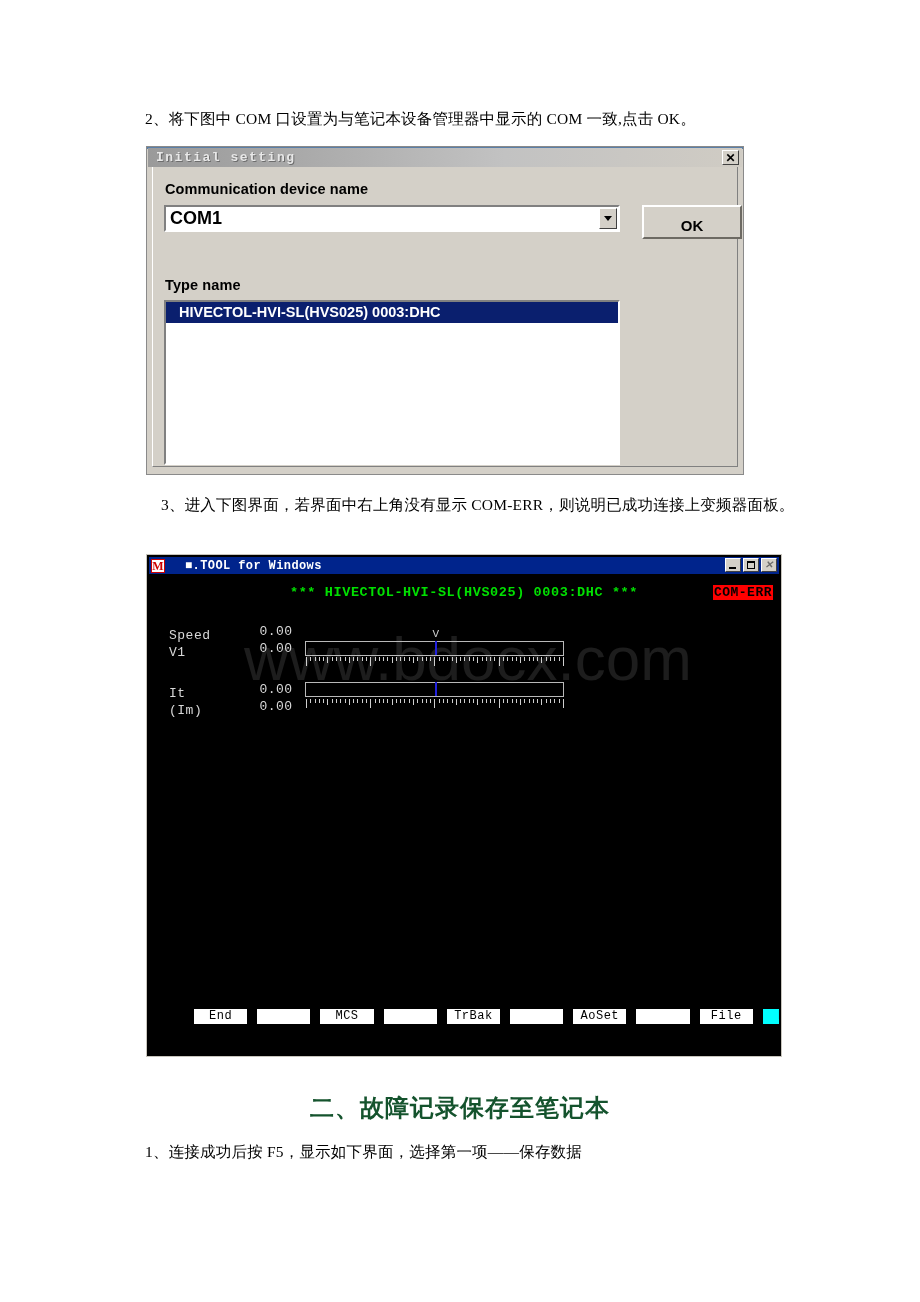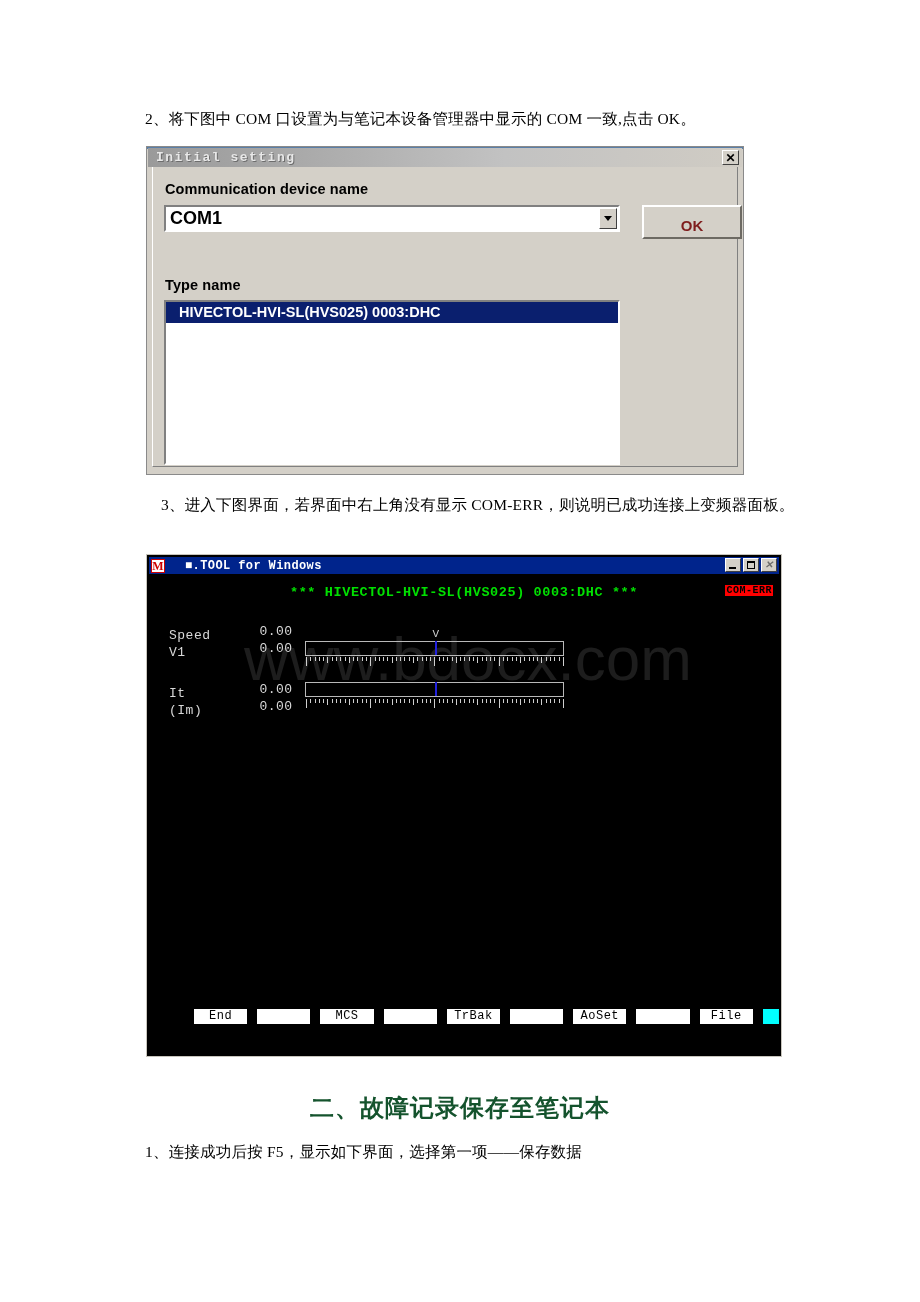--- a/index.html
+++ b/index.html
@@ -185,21 +185,21 @@
     width: 100px;
     height: 34px;
     background: #d4d0c8;
     border-top: 2px solid #ffffff;
     border-left: 2px solid #ffffff;
     border-right: 2px solid #6d6a63;
     border-bottom: 2px solid #6d6a63;
     font-family: "Liberation Sans", "DejaVu Sans", sans-serif;
     font-weight: bold;
     font-size: 15px;
-    color: #7f1d1d;
+    color: #000000;
     cursor: pointer;
     box-sizing: border-box;
     padding: 10px;
   }
 
   .listbox {
     position: absolute;
     left: 11px;
     top: 131px;
     width: 456px;
@@ -343,21 +343,21 @@
     letter-spacing: 0.6px;
     white-space: nowrap;
   }
   .com-err {
     position: absolute;
     right: 6px;
     top: 10px;
     background: #ff0000;
     color: #000000;
     font-family: "Liberation Mono", "DejaVu Sans Mono", monospace;
-    font-size: 10px;
+    font-size: 13px;
     font-weight: bold;
     padding: 0 1px;
     letter-spacing: 0.5px;
   }
 
   .gauge-block { position: absolute; left: 20px; }
   #gauge-speed { top: 48px; }
   #gauge-it    { top: 106px; }
 
   .gauge-rows { position: relative; }

